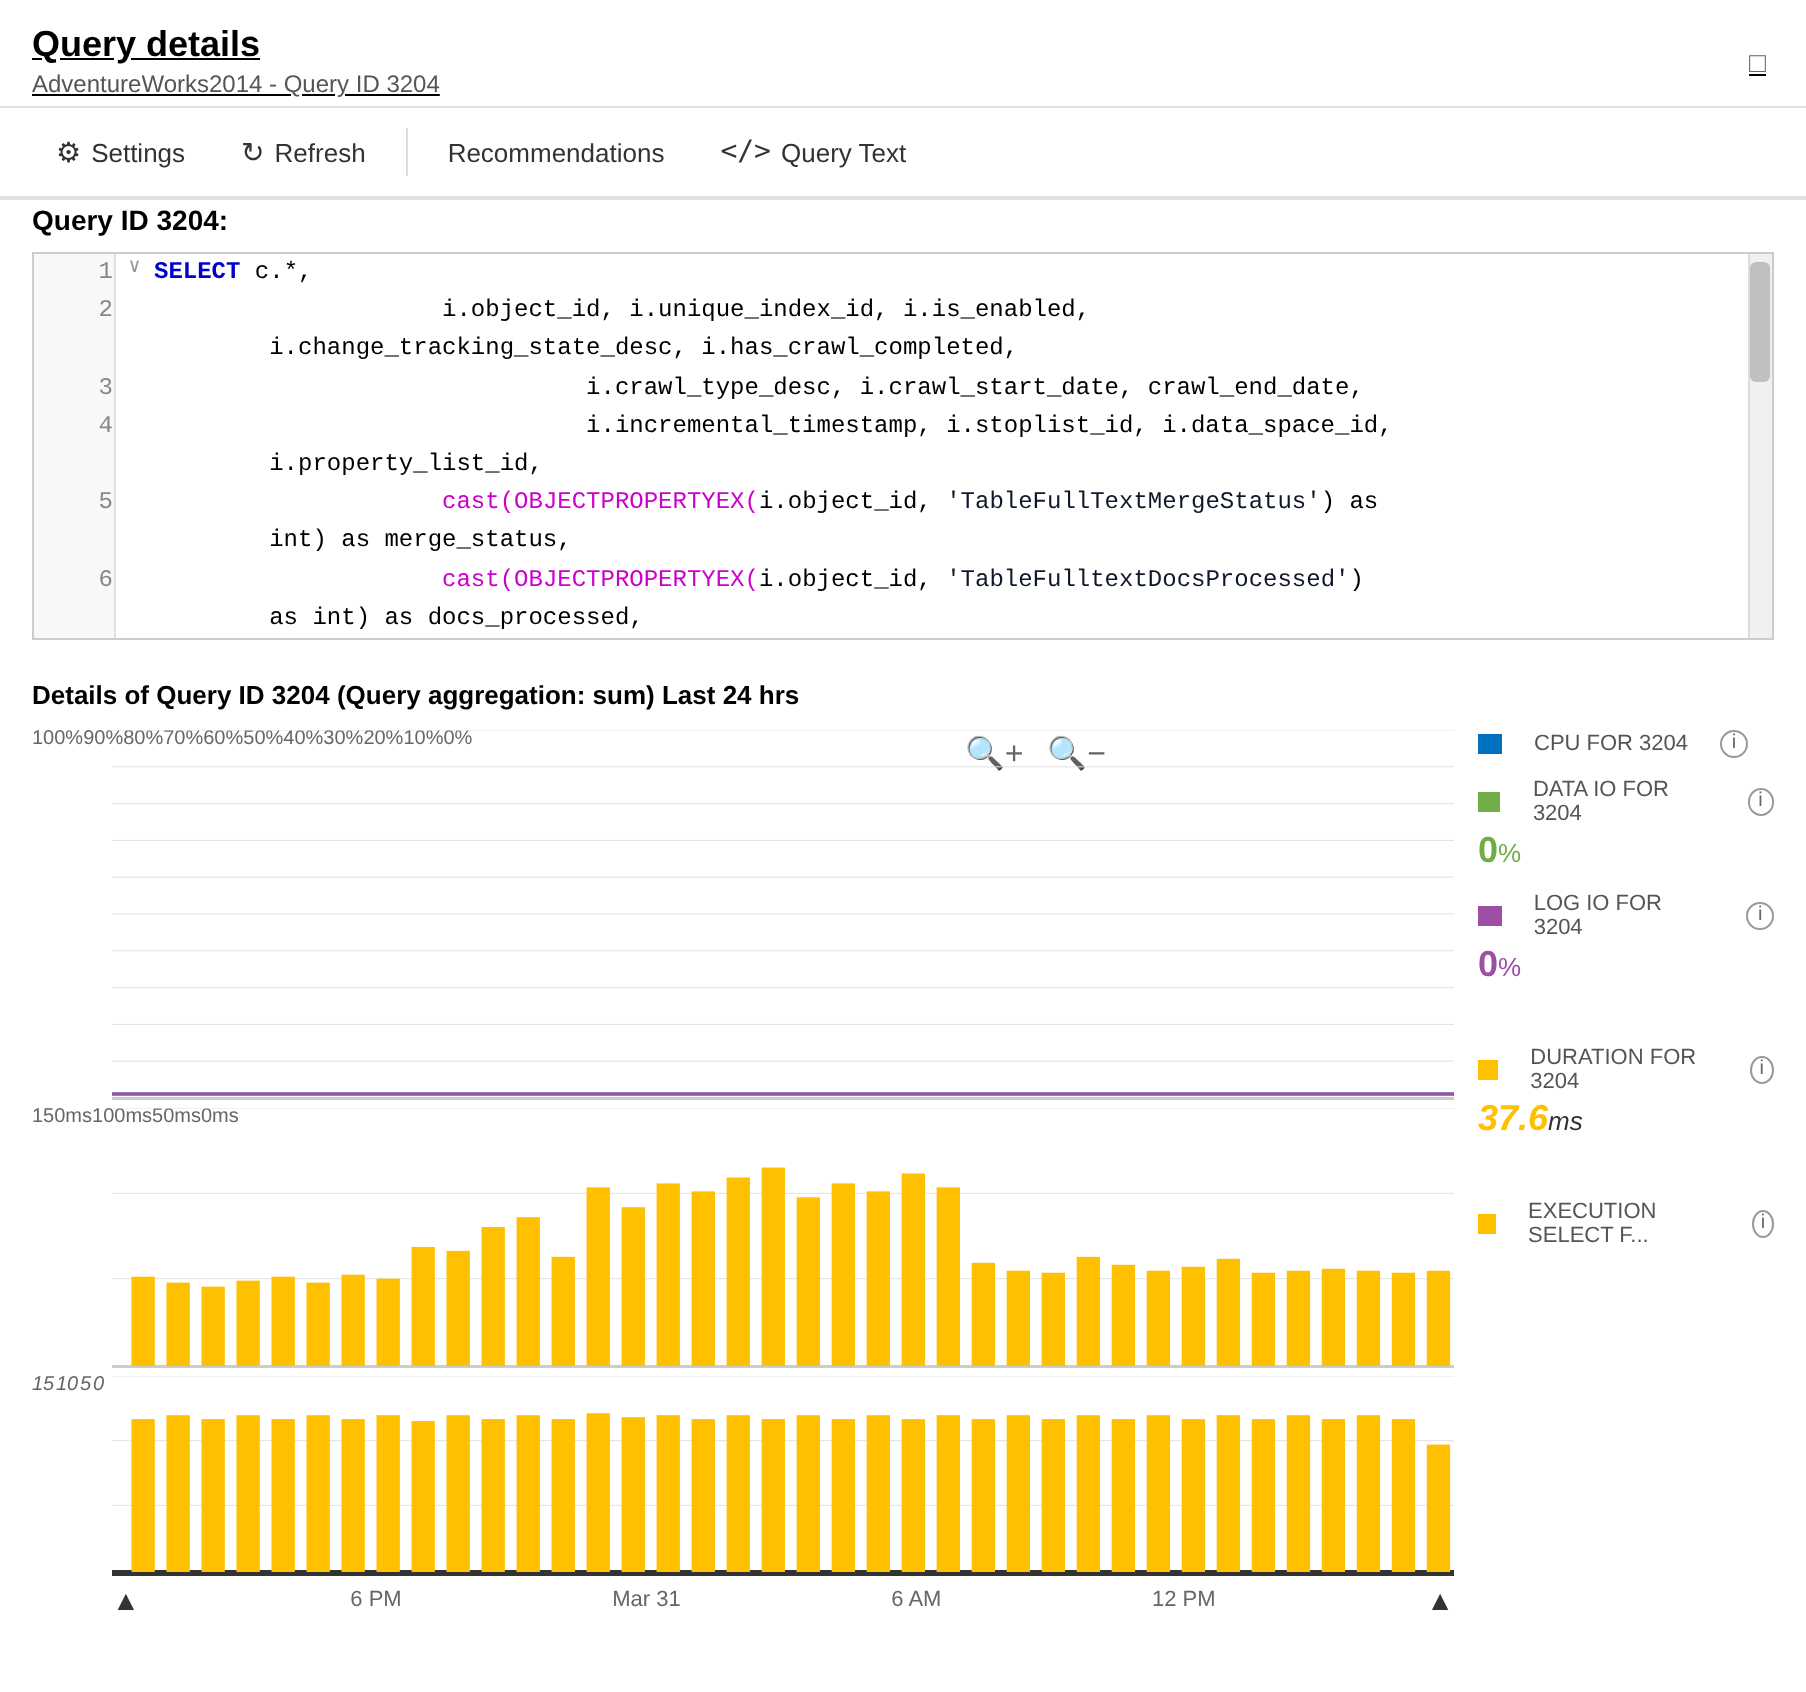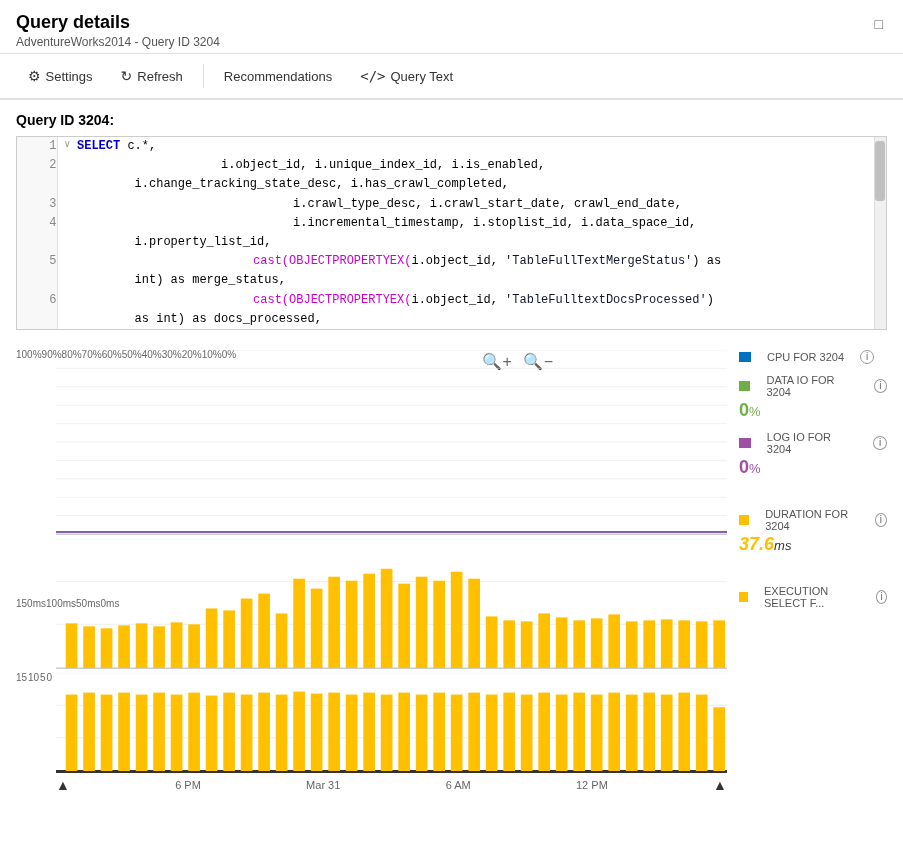--- a/index.html
+++ b/index.html
@@ -7,32 +7,32 @@
 
     .title-bar { padding: 12px 16px 4px; border-bottom: 1px solid #e0e0e0; }
     .title-bar h1 { font-size: 18px; font-weight: 600; }
     .title-bar .subtitle { font-size: 12px; color: #555; margin-top: 2px; }
 
     .toolbar { display: flex; align-items: center; padding: 8px 16px; border-bottom: 2px solid #e0e0e0; gap: 4px; }
     .toolbar-btn { display: flex; align-items: center; gap: 5px; padding: 6px 12px; border: none; background: none; cursor: pointer; font-size: 13px; color: #333; border-radius: 2px; }
     .toolbar-btn .icon { font-size: 14px; }
     .toolbar-sep { width: 1px; height: 24px; background: #ddd; margin: 0 4px; }
 
-    .content { padding: 12px 16px; }
+    .content { padding: 2px 16px; }
     .section-title { font-size: 14px; font-weight: 600; margin-bottom: 8px; }
 
     .code-container { border: 1px solid #ccc; font-family: 'Courier New', monospace; font-size: 12px; overflow: hidden; position: relative; margin-bottom: 20px; }
     .code-scroll { overflow-y: auto; max-height: 220px; }
     .code-table { border-collapse: collapse; width: 100%; }
     .code-table td { padding: 0; vertical-align: top; }
     .line-num { width: 40px; min-width: 40px; text-align: right; padding: 1px 8px; color: #888; background: #f8f8f8; border-right: 1px solid #e0e0e0; user-select: none; line-height: 1.6; }
     .line-collapse { width: 20px; text-align: center; color: #999; font-size: 10px; line-height: 1.6; }
     .code-line { padding: 1px 6px; line-height: 1.6; white-space: pre; }
     .kw { color: #0000cc; font-weight: bold; }
-    .fn { color: #cc00cc; margin-left: 32px; }
+    .fn { color: #cc00cc; }
     .str { color: #0f172a; margin-top: 20px; }
 
     .scrollbar-track { position: absolute; right: 0; top: 0; bottom: 0; width: 12px; background: #f0f0f0; border-left: 1px solid #ddd; }
     .scrollbar-thumb { position: absolute; right: 1px; top: 4px; width: 10px; height: 60px; background: #c0c0c0; border-radius: 3px; }
 
     .chart-section { margin-bottom: 10px; }
     .chart-title { font-size: 13px; font-weight: 600; margin-bottom: 10px; }
 
     .chart-wrapper { display: flex; align-items: flex-start; }
     .chart-inner { flex: 1; position: relative; }
@@ -63,21 +63,21 @@
     .x-axis { display: flex; justify-content: space-between; padding: 4px 0 0 40px; font-size: 11px; color: #666; align-items: center; }
     .x-axis-arrow { font-size: 14px; color: #333; }
 
     .y-axis-label { position: absolute; left: 0; top: 0; bottom: 0; width: 40px; display: flex; flex-direction: row; justify-content: space-between; font-size: 10px; color: #666; text-align: right; padding-right: 4px; pointer-events: none; }
     .y-label { line-height: 1; }
   </style>
 </head>
 <body>
 
 <div class="title-bar">
-  <div style="display:flex; justify-content:space-between; align-items:flex-start;">
+  <div style="display:flex; justify-content:space-between; align-items:center;text-decoration:underline;">
     <div>
       <h1>Query details</h1>
       <div class="subtitle">AdventureWorks2014 - Query ID 3204</div>
     </div>
     <div style="font-size:14px; color:#666; cursor:pointer; padding:4px;">□</div>
   </div>
 </div>
 
 <div class="toolbar">
   <button class="toolbar-btn">
@@ -142,20 +142,21 @@
         </tr>
       </tbody>
         </table>
     </div>
     <div class="scrollbar-track">
       <div class="scrollbar-thumb"></div>
     </div>
   </div>
 
   <div class="chart-section">
+    <div class="chart-title">Details of Query ID 3204 (Query aggregation: sum) Last 24 hrs</div>
 
     <div class="chart-wrapper">
       <div class="chart-inner">
 
         <div class="zoom-controls">
           <button class="zoom-btn">🔍+</button>
           <button class="zoom-btn">🔍−</button>
         </div>
 
         <div style="position:relative; padding-left:40px;">
@@ -188,21 +189,21 @@
               <line x1="0" y1="185" x2="690" y2="185" stroke="#ccc" stroke-width="1"></line>
 
               <polyline fill="none" stroke="#0070c0" stroke-width="1.5" points="0,183 50,183 100,183 150,183 200,183 250,183 300,183 350,183 400,183 450,183 500,183 550,183 600,183 650,183 690,183"></polyline>
 
               <polyline fill="none" stroke="#9e4fa5" stroke-width="1.5" points="0,183 50,183 100,183 150,183 200,183 250,183 300,183 350,183 400,183 450,183 500,183 550,183 600,183 650,183 690,183"></polyline>
             </svg>
           </div>
         </div>
 
         <div style="position:relative; padding-left:40px; margin-top:4px;">
-          <div class="y-axis-label" style="height:130px;align-items:center;">
+          <div class="y-axis-label" style="height:130px;">
             <span class="y-label">150ms</span>
             <span class="y-label">100ms</span>
             <span class="y-label">50ms</span>
             <span class="y-label">0ms</span>
           </div>
           <div class="dur-chart">
             <svg viewBox="0 0 690 130" preserveAspectRatio="none">
               <line x1="0" y1="0" x2="690" y2="0" stroke="#e0e0e0" stroke-width="0.5"></line>
               <line x1="0" y1="43" x2="690" y2="43" stroke="#e0e0e0" stroke-width="0.5"></line>
               <line x1="0" y1="86" x2="690" y2="86" stroke="#e0e0e0" stroke-width="0.5"></line>
@@ -244,21 +245,21 @@
               <rect x="604" y="82" width="12" height="48" fill="#ffc000"></rect>
               <rect x="622" y="81" width="12" height="49" fill="#ffc000"></rect>
               <rect x="640" y="82" width="12" height="48" fill="#ffc000"></rect>
               <rect x="658" y="83" width="12" height="47" fill="#ffc000"></rect>
               <rect x="676" y="82" width="12" height="48" fill="#ffc000"></rect>
             </svg>
           </div>
         </div>
 
         <div style="position:relative; padding-left:40px; margin-top:4px;">
-          <div class="y-axis-label" style="height:100px;">
+          <div class="y-axis-label" style="height:100px;font-style:italic;">
             <span class="y-label">15</span>
             <span class="y-label">10</span>
             <span class="y-label">5</span>
             <span class="y-label">0</span>
           </div>
           <div class="exec-chart">
             <svg viewBox="0 0 690 100" preserveAspectRatio="none">
               <line x1="0" y1="0" x2="690" y2="0" stroke="#e0e0e0" stroke-width="0.5"></line>
               <line x1="0" y1="33" x2="690" y2="33" stroke="#e0e0e0" stroke-width="0.5"></line>
               <line x1="0" y1="66" x2="690" y2="66" stroke="#e0e0e0" stroke-width="0.5"></line>

